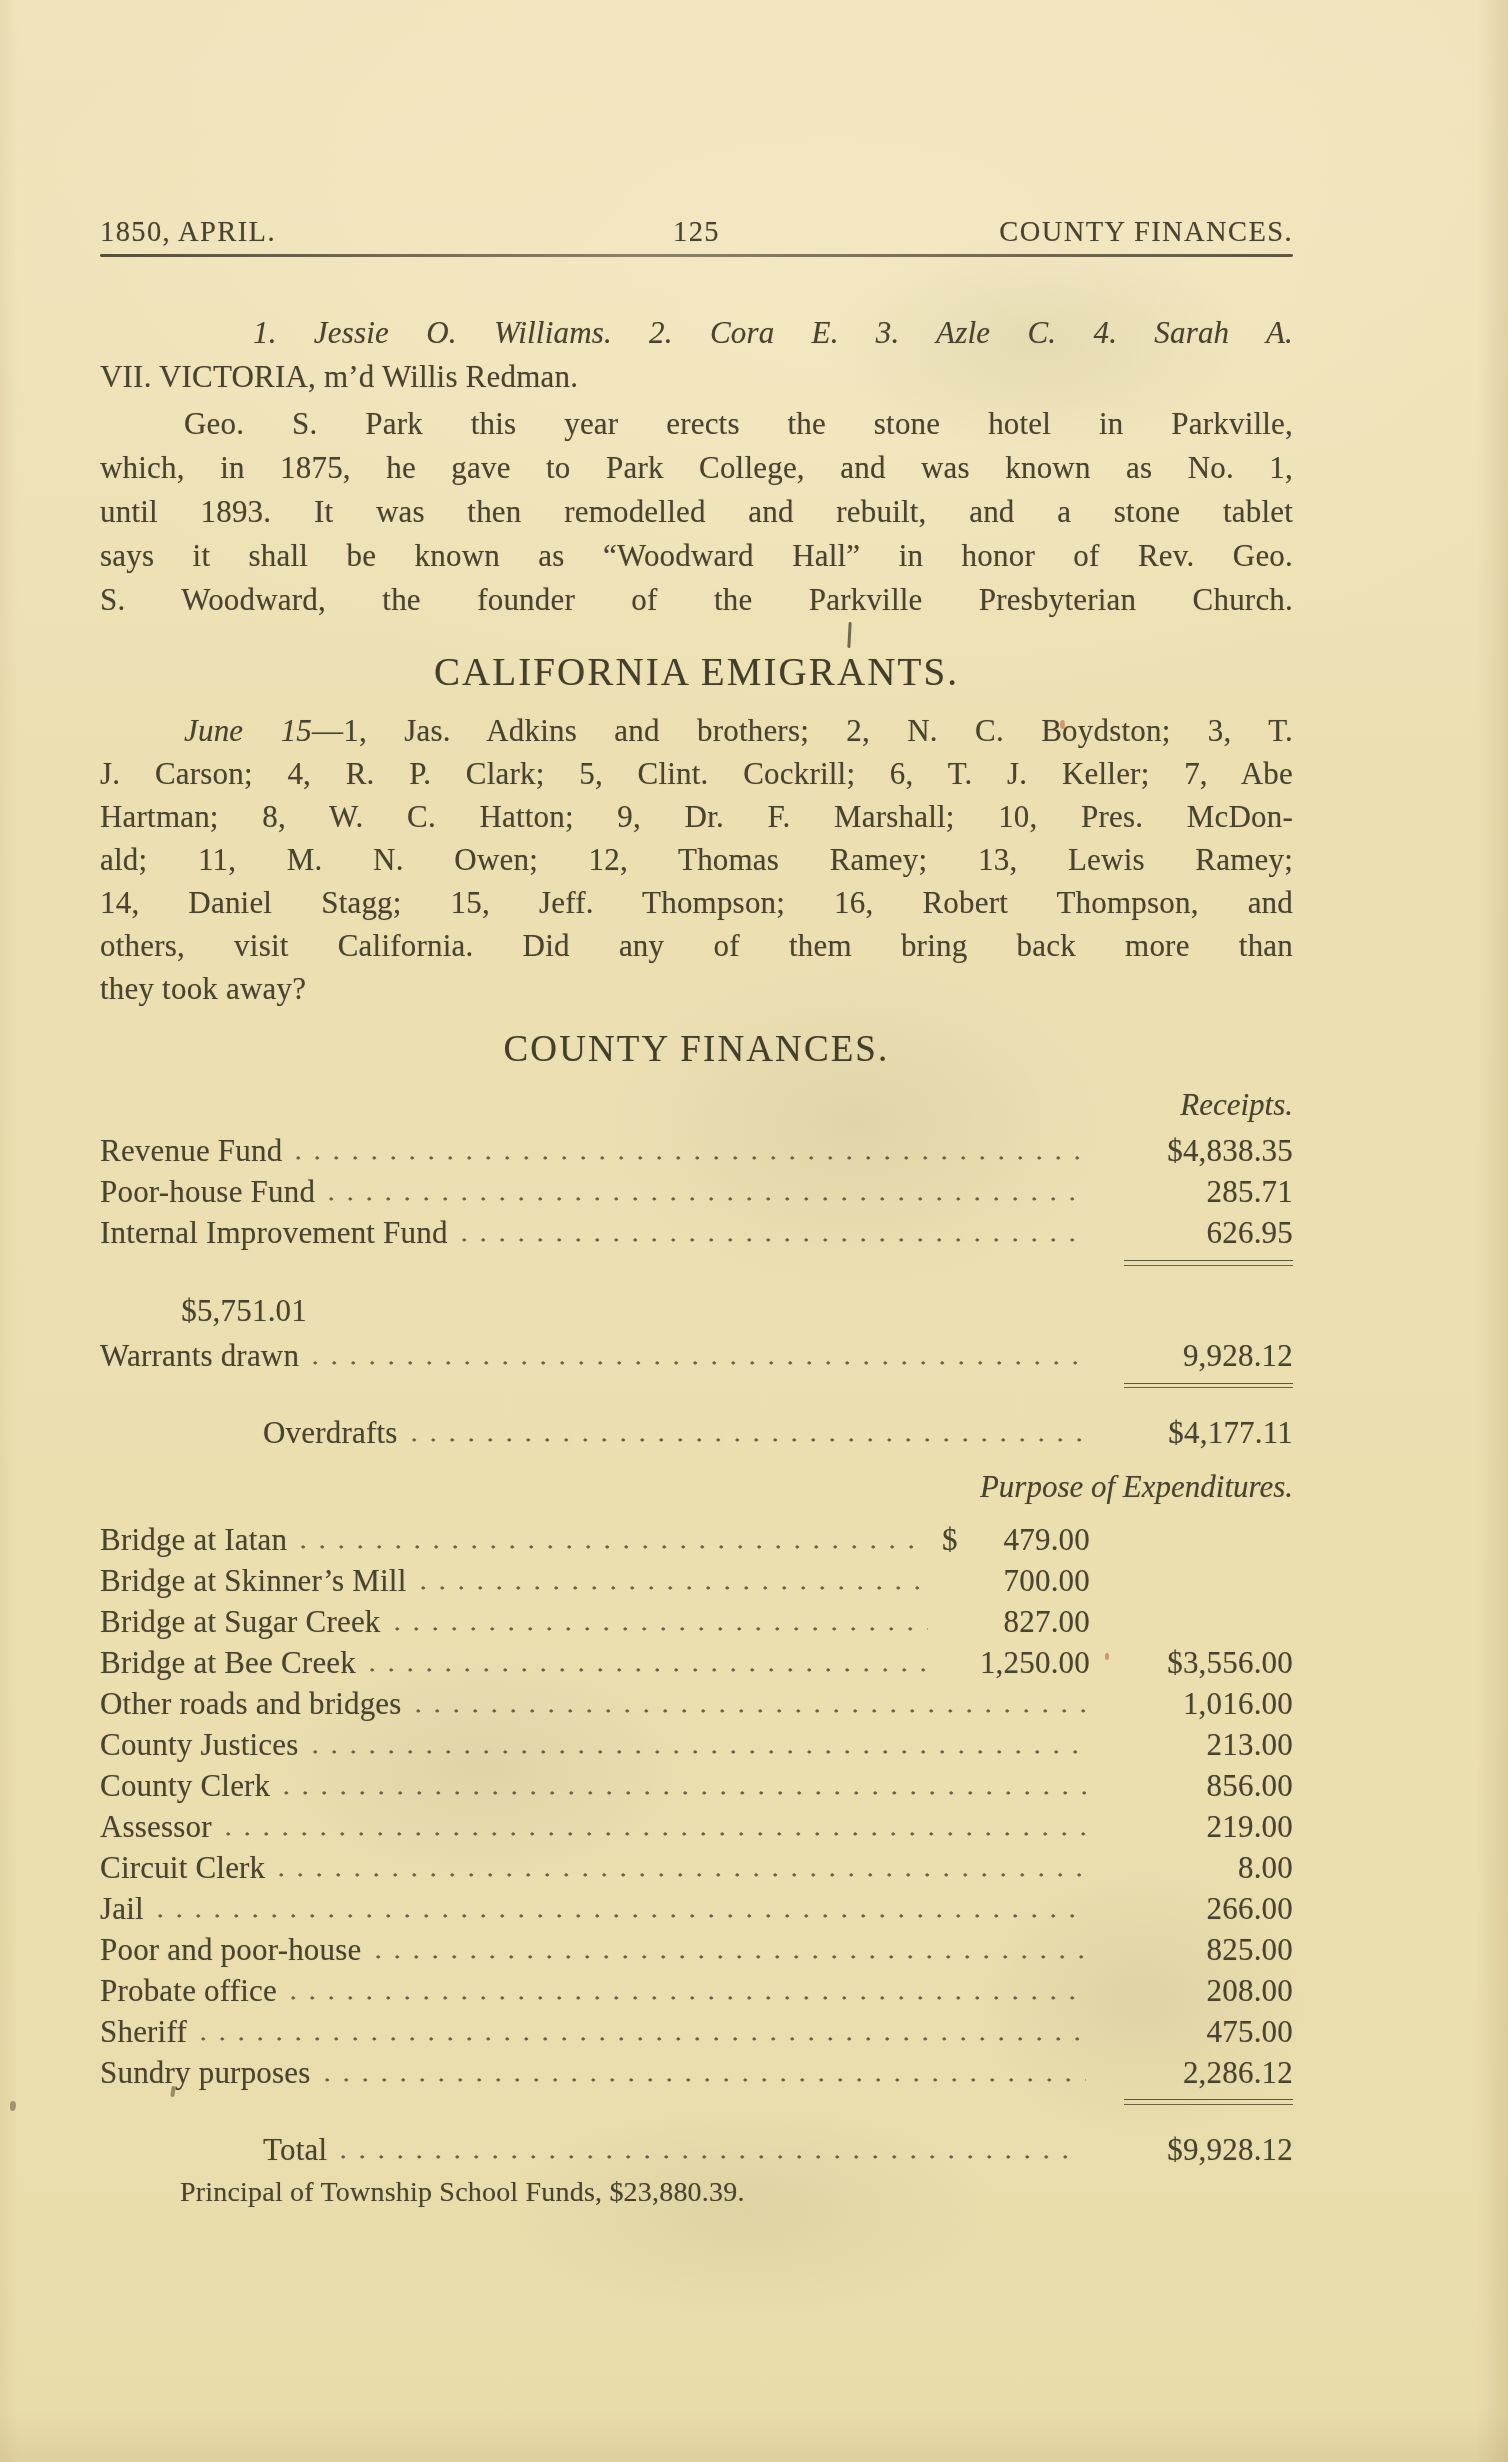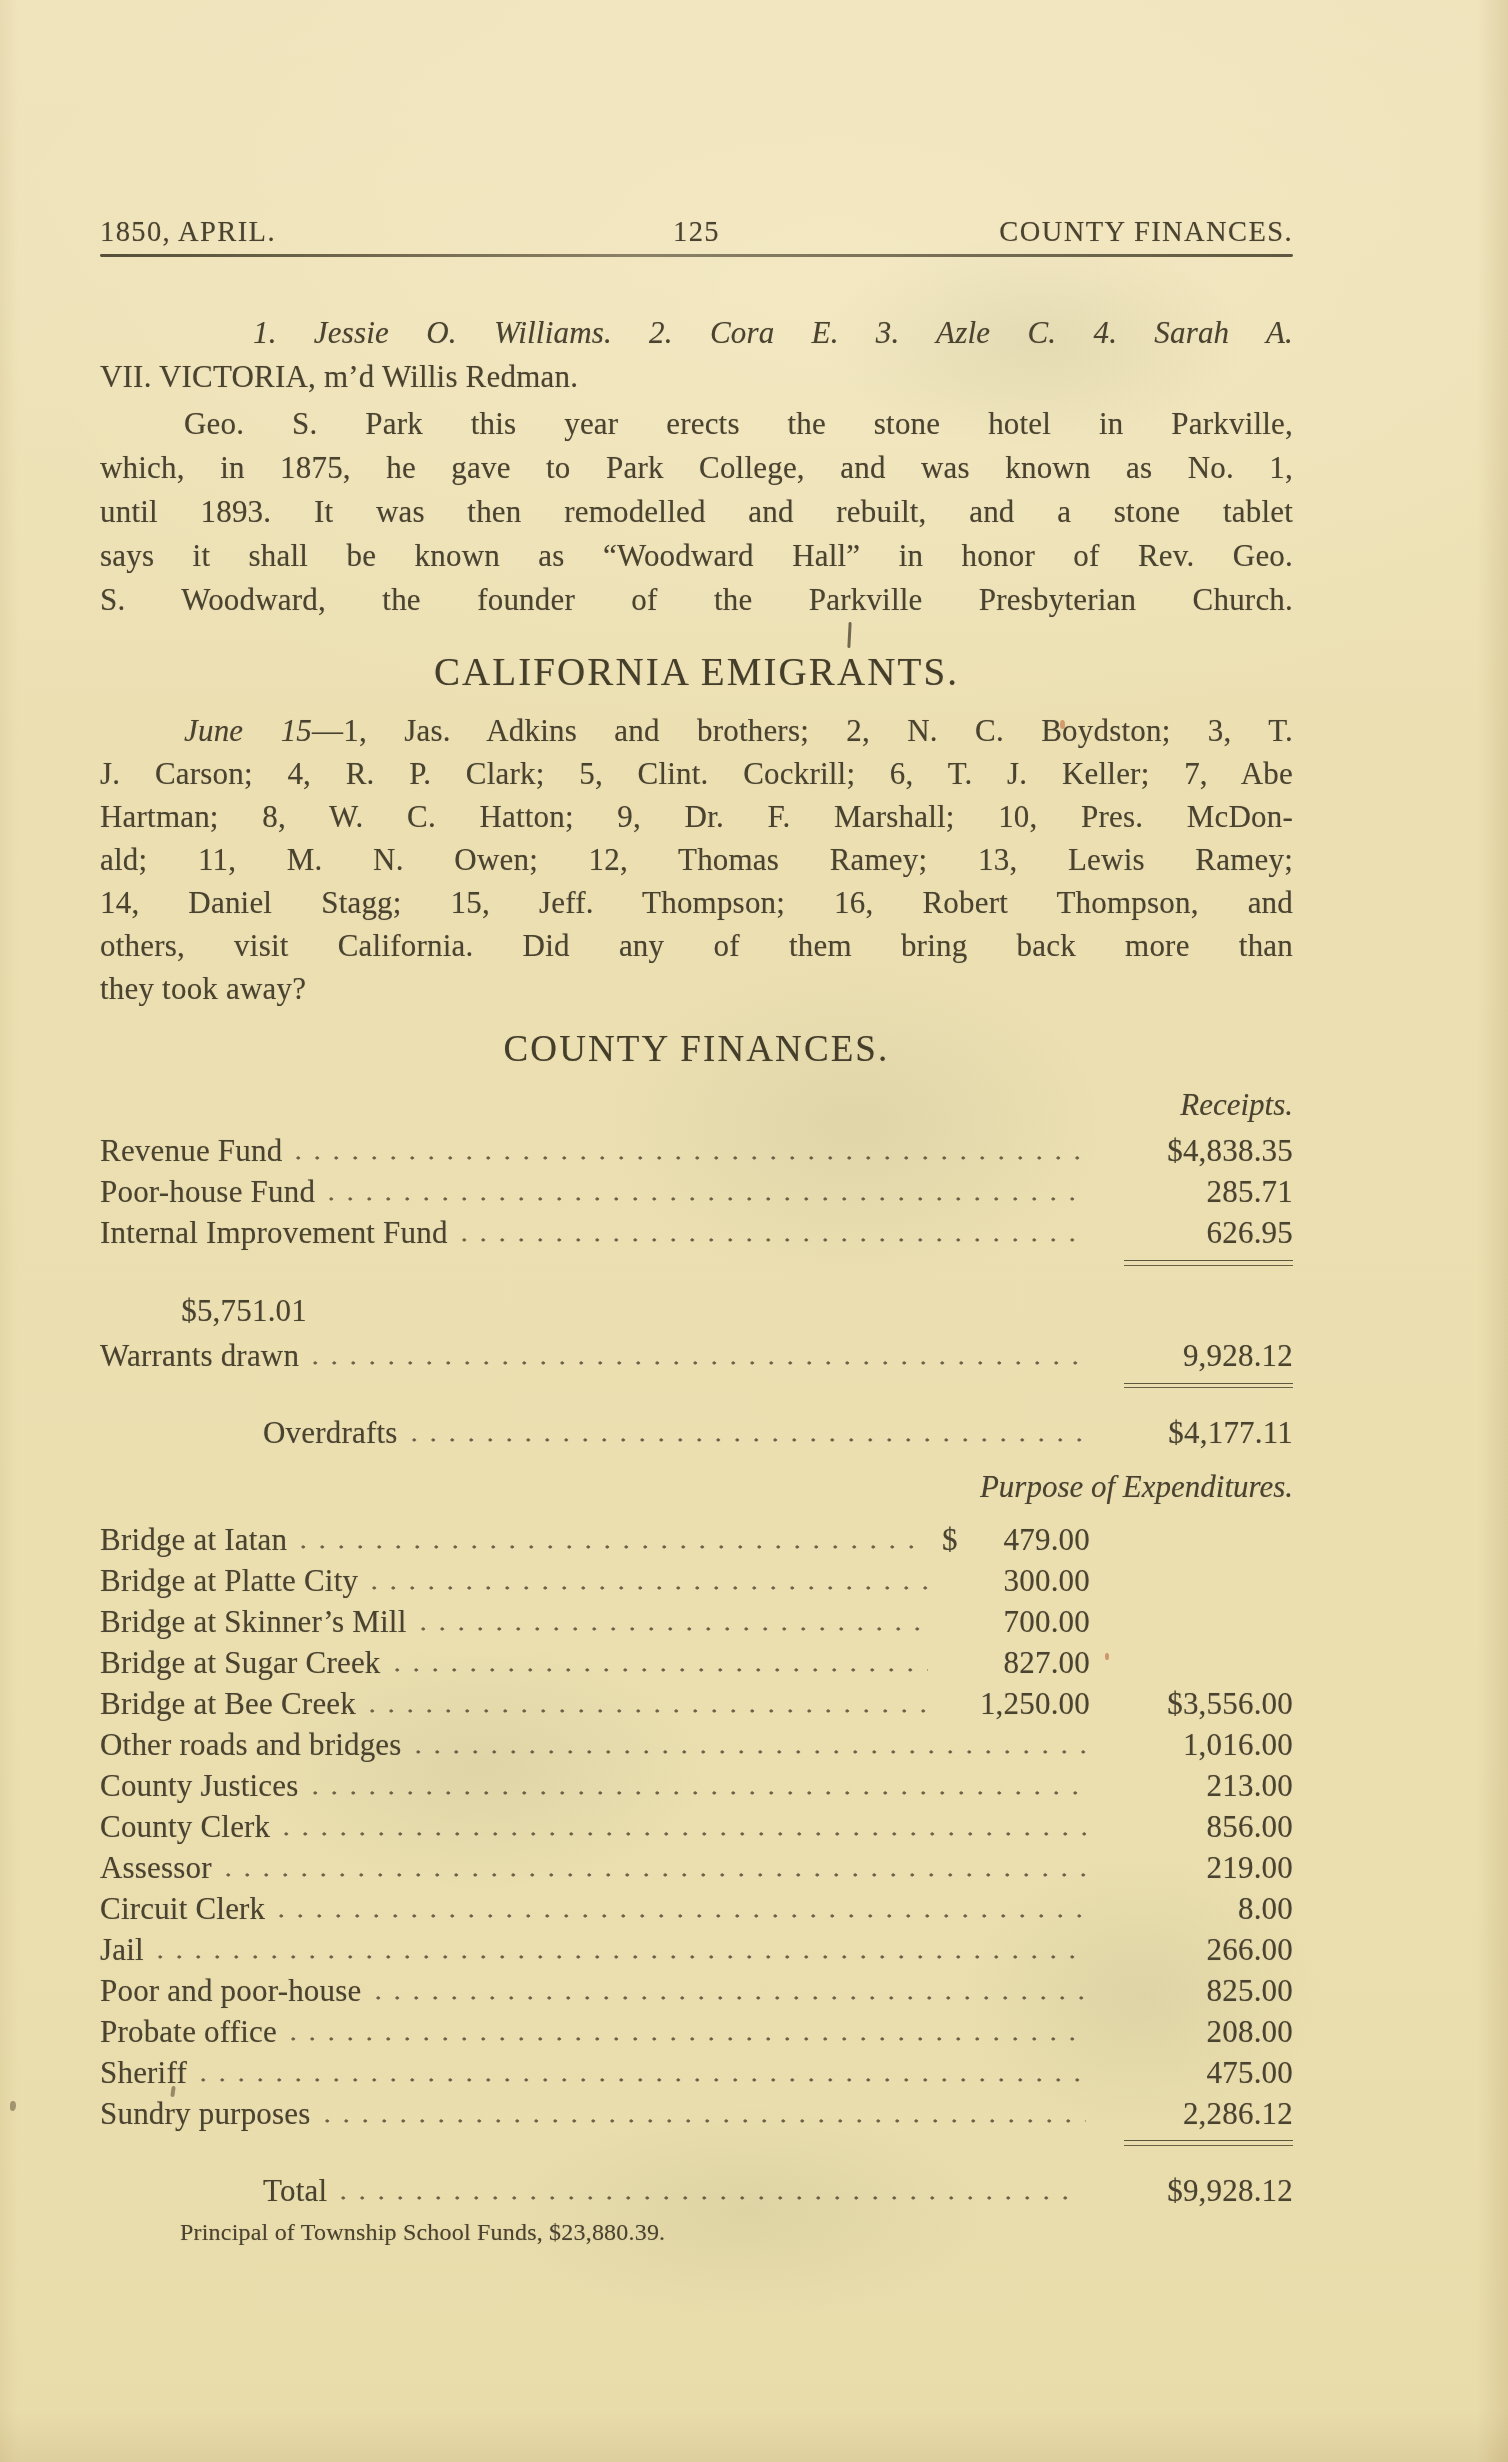--- a/index.html
+++ b/index.html
@@ -47,21 +47,21 @@
   .leader { flex:1 1 auto; height:100%; margin:0 4.3px 0 7.1px;
     background-image:radial-gradient(circle at 2.1px 2.1px, rgba(72,64,44,.8) 1.4px, rgba(72,64,44,0) 2px);
     background-size:19px 4.3px; background-repeat:repeat-x; background-position:7.1px 26px; }
   .amt-outer { flex:none; width:207px; text-align:right; white-space:nowrap; }
   .amt-inner { flex:none; width:158px; text-align:right; white-space:nowrap; }
   .amt-inner.withdollar { display:flex; justify-content:space-between; padding-left:10px; }
   .exp .amt-outer { width:203px; }
   .sumrule { width:169px; margin-left:auto; height:5.7px;
     border-top:1.4px solid rgba(70,62,42,.85); border-bottom:1.4px solid rgba(70,62,42,.78); }
   .indlbl2 { padding-left:163px; }
-  .plainline { font-size:24px; line-height:41px; height:41px; padding-left:80px; letter-spacing:0.2px; }
+  .plainline { font-size:28px; line-height:41px; height:41px; padding-left:80px; letter-spacing:0.2px; }
 
   
   .art { position:absolute; }
   .tickmark { left:848px; top:622px; width:2.9px; height:26px; background:rgba(60,54,36,.7);
     transform:rotate(3deg); border-radius:1.4px; }
   .speck-orange { left:1060px; top:720px; width:5px; height:8.6px; background:rgba(185,85,35,.5); border-radius:50%; }
   .speck-red { left:1105px; top:1653px; width:3.6px; height:7.1px; background:rgba(170,60,30,.45); border-radius:50%; }
   .speck-comma { left:10px; top:2101px; width:6.4px; height:10px; background:rgba(90,78,52,.5); border-radius:50% 50% 60% 40%; }
   .speck-apos { left:171px; top:2086px; width:3.6px; height:11.4px; background:rgba(80,70,46,.55); transform:rotate(8deg); border-radius:2.1px; }
   .blob { position:absolute; pointer-events:none;
@@ -170,26 +170,20 @@
       <div class="mrow h57">
         <span class="lbl">Bridge at Iatan</span>
         <span class="leader"></span>
         <span class="amt-inner withdollar">
             <span>$</span>
             <span>479.00</span>
           </span>
         <span class="amt-outer"></span>
       </div>
       <div class="mrow h57">
-        <span class="lbl">Bridge at Platte City</span>
-        <span class="leader"></span>
-        <span class="amt-inner">300.00</span>
-        <span class="amt-outer"></span>
-      </div>
-      <div class="mrow h57">
         <span class="lbl">Bridge at Skinner’s Mill</span>
         <span class="leader"></span>
         <span class="amt-inner">700.00</span>
         <span class="amt-outer"></span>
       </div>
       <div class="mrow h57">
         <span class="lbl">Bridge at Sugar Creek</span>
         <span class="leader"></span>
         <span class="amt-inner">827.00</span>
         <span class="amt-outer"></span>

